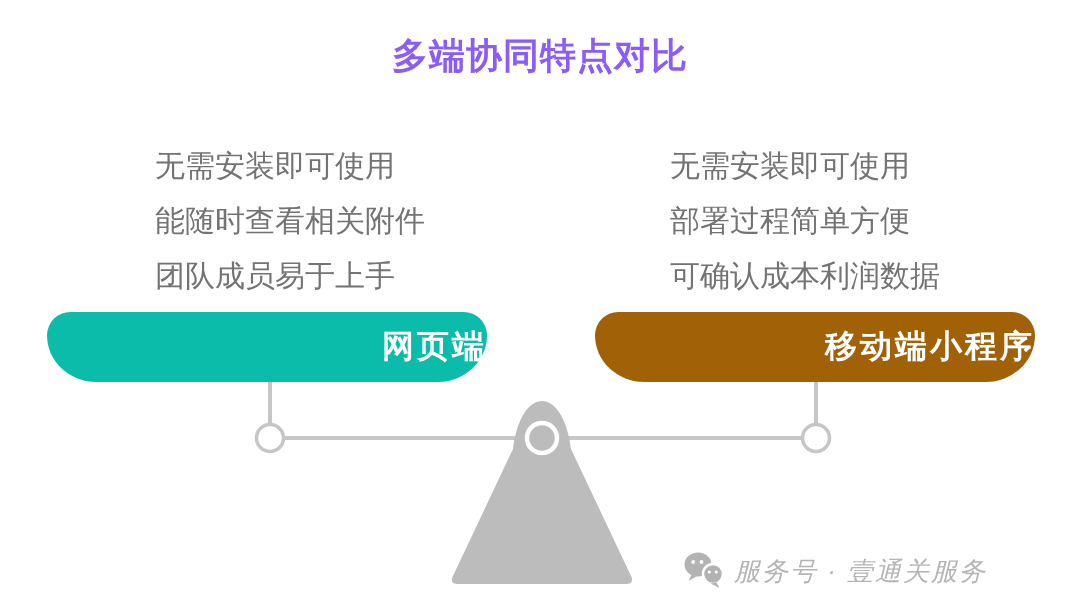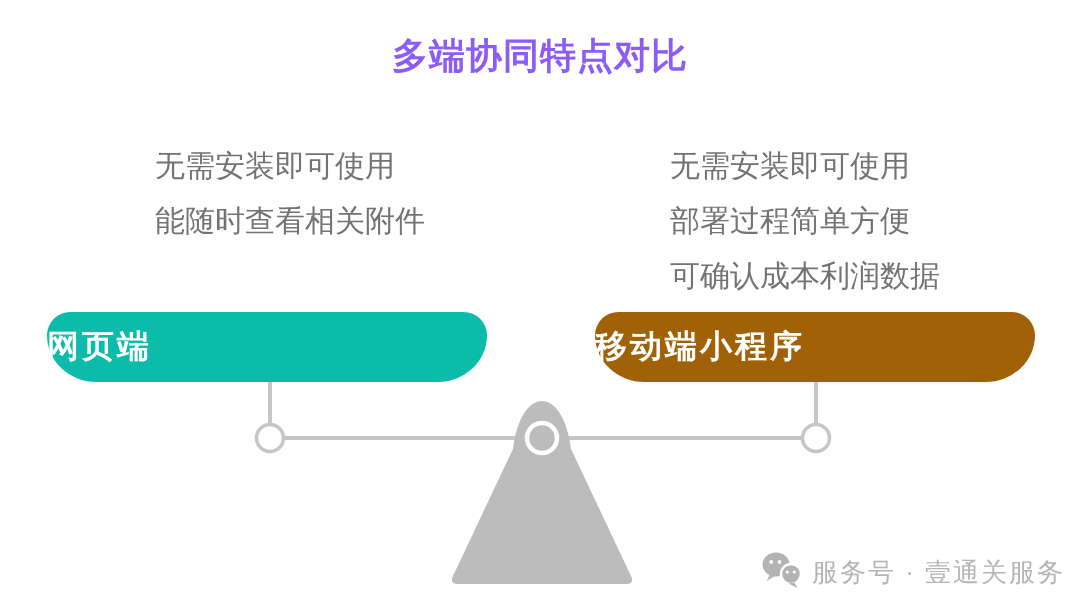--- a/index.html
+++ b/index.html
@@ -33,60 +33,62 @@
   .features.left  { left: 155px; }
   .features.right { left: 670px; }
   .pill {
     position: absolute;
     top: 312px;
     width: 440px;
     height: 70px;
     border-radius: 26px 26px 55px 55px / 26px 26px 52px 52px;
     display: flex;
     align-items: center;
-    justify-content: flex-start;
+    justify-content: flex-end;
     color: #ffffff;
     font-size: 32px;
     font-weight: bold;
     letter-spacing: 3px;
   }
   .pill.left  { left: 47px;  background: #0cbcab; }
   .pill.right { left: 595px; background: #fdc117; }
   .scale-svg {
     position: absolute;
     left: 0;
     top: 0;
     width: 1080px;
     height: 613px;
   }
   .footer {
     position: absolute;
-    left: 762px;
+    left: 684px;
     top: 552px;
     display: flex;
-    align-items: flex-end;
+    align-items: center;
     gap: 8px;
+    font-style: italic;
   }
   .footer-text {
     font-size: 26px;
     color: #b5b5b5;
     letter-spacing: 2px;
     white-space: nowrap;
   }
 </style>
 </head>
 <body>
 
 <div class="canvas">
 
   <div class="title">多端协同特点对比</div>
 
   <div class="features left">
     <div>无需安装即可使用</div>
     <div>能随时查看相关附件</div>
+    <div>团队成员易于上手</div>
   </div>
 
   <div class="features right">
     <div>无需安装即可使用</div>
     <div>部署过程简单方便</div>
     <div>可确认成本利润数据</div>
   </div>
 
   <div class="pill left" style="background: rgb(12, 188, 171);">
     <span>网页端</span>

